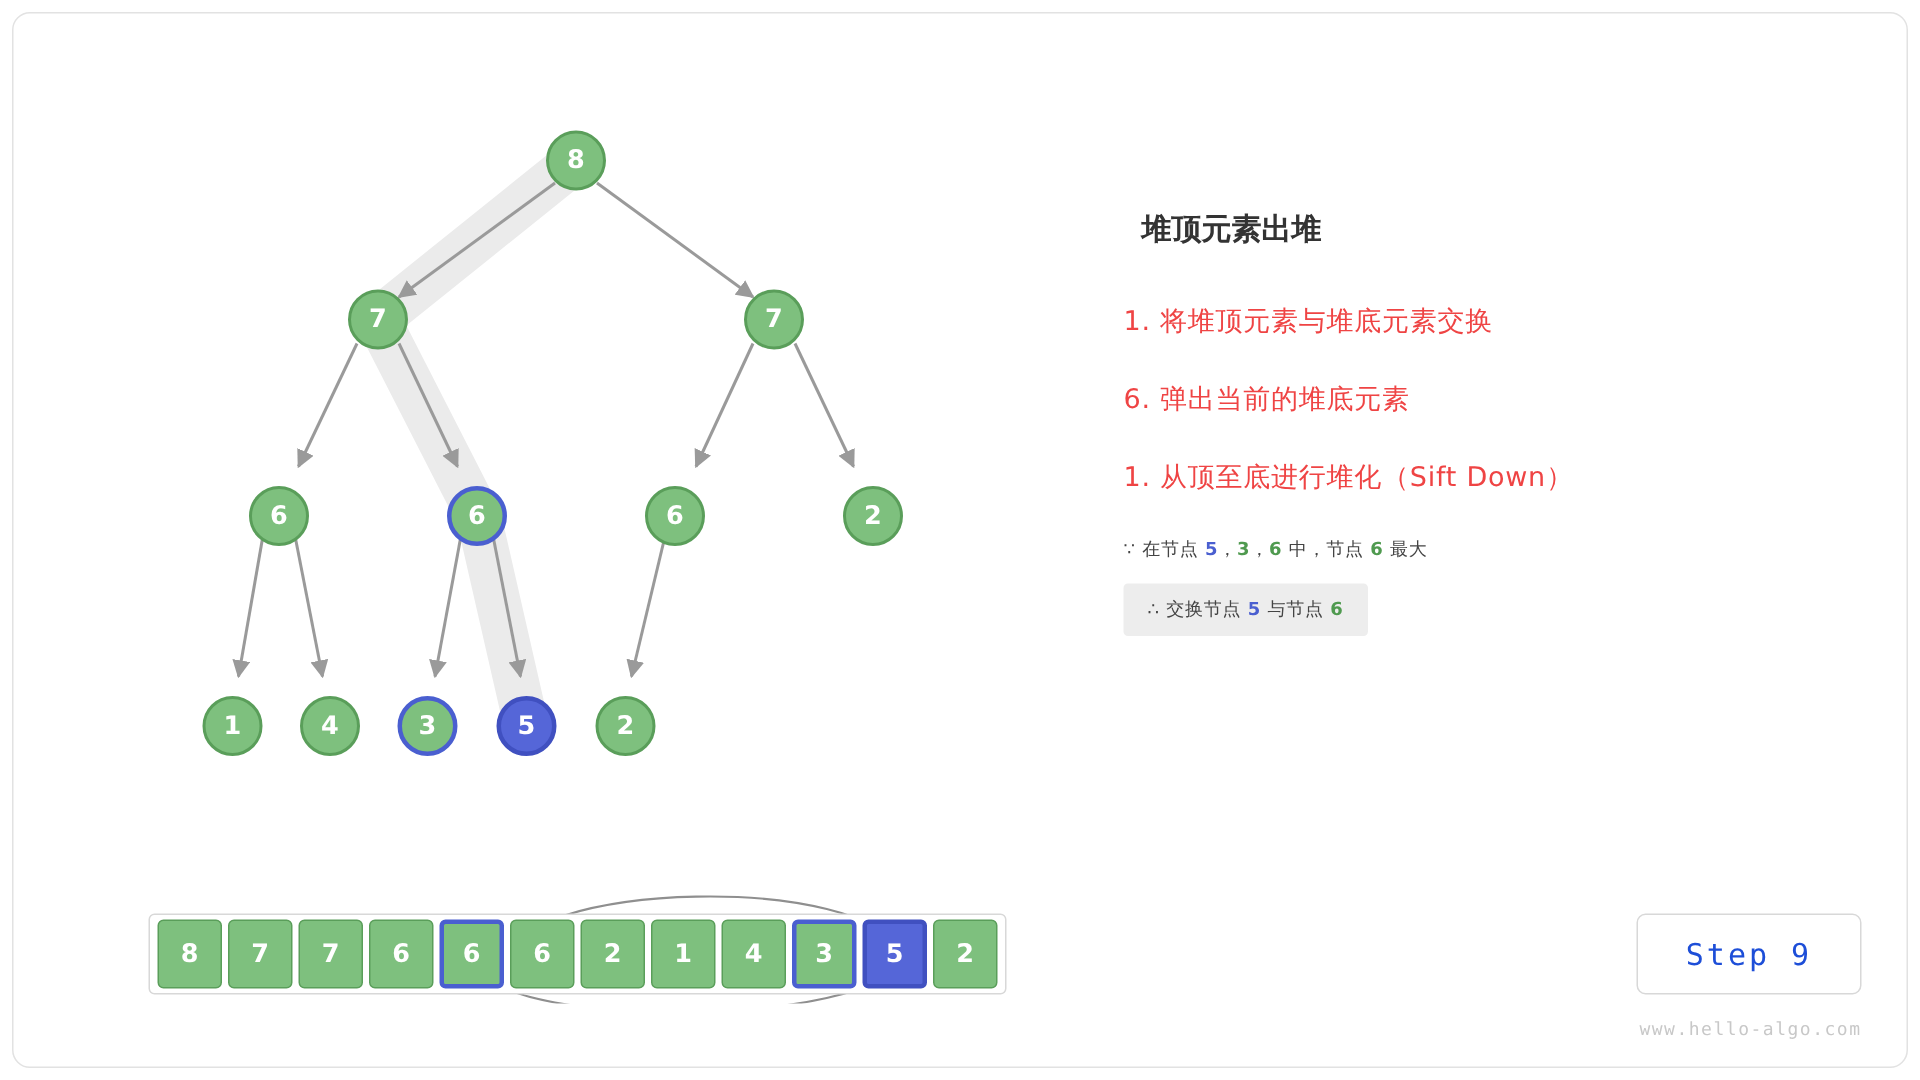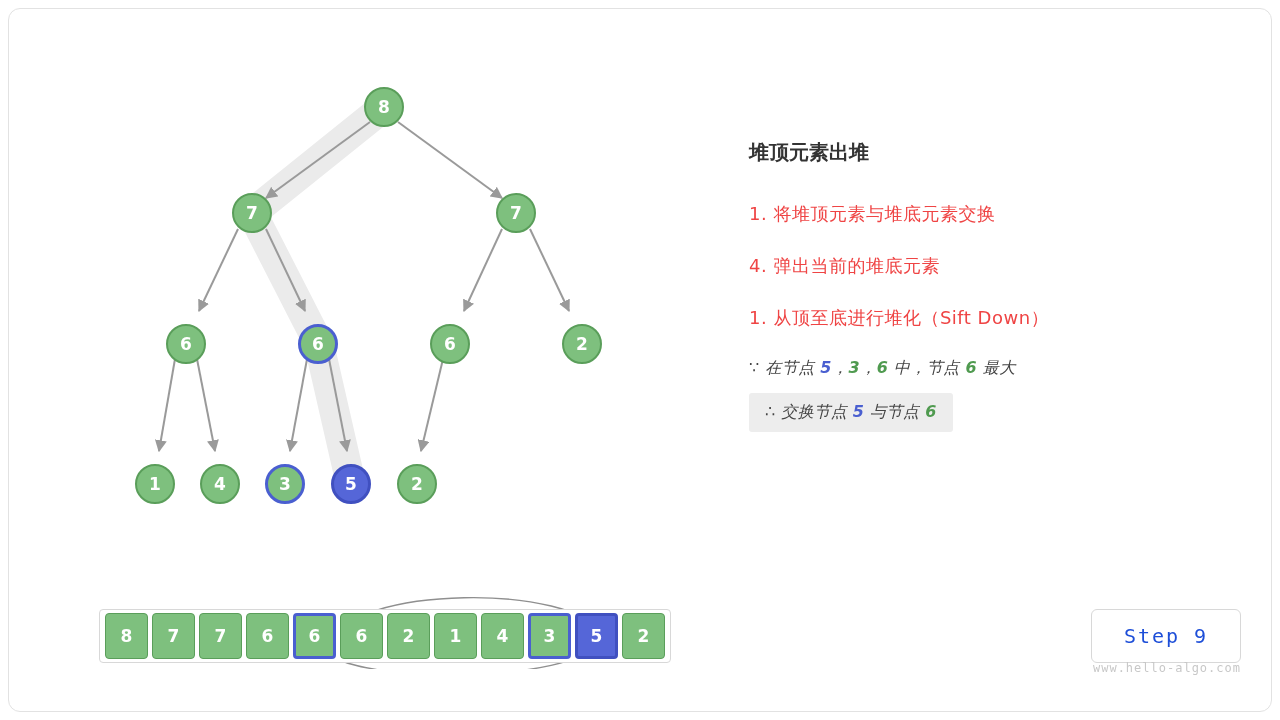--- a/index.html
+++ b/index.html
@@ -98,37 +98,36 @@
     height: 90px;
   }
   
   #panel {
     position: absolute;
     left: 740px;
     top: 130px;
     width: 500px;
   }
   #panel h2 {
-    margin: 0 0 36px 0;
+    margin: 0 0 36px 12px;
     font-size: 20px;
     color: #333;
     font-weight: 700;
   }
   .step-line {
     font-size: 18px;
     color: #ef4444;
     margin-bottom: 28px;
     letter-spacing: 0.5px;
   }
   .reason {
-    font-size: 16px;
+    font-size: 12px;
     color: #444;
     margin-bottom: 14px;
     letter-spacing: 0.5px;
-    font-style: italic;
   }
   .reason .b {
     color: #4a5fd0;
     font-weight: 700;
   }
   .reason .g {
     color: #4f9a4f;
     font-weight: 700;
   }
   .reason.boxed {
@@ -153,21 +152,21 @@
     justify-content: center;
     font-family: "DejaVu Sans Mono", "Liberation Mono", monospace;
     font-size: 20px;
     color: #1d4ed8;
     letter-spacing: 2px;
     background: #fff;
   }
   #watermark {
     position: absolute;
     right: 30px;
-    bottom: 36px;
+    bottom: 18px;
     font-family: "DejaVu Sans Mono", "Liberation Mono", monospace;
     font-size: 12px;
     color: #c8c8c8;
     letter-spacing: 1px;
   }
 </style>
 </head>
 <body>
 
 <div id="page">
@@ -236,21 +235,21 @@
       <div class="cell">4</div>
       <div class="cell hl-outline">3</div>
       <div class="cell hl-fill">5</div>
       <div class="cell">2</div>
     </div>
 
     <div id="panel">
       <h2>堆顶元素出堆</h2>
 
       <div class="step-line">1. 将堆顶元素与堆底元素交换</div>
-      <div class="step-line">4. 弹出当前的堆底元素</div>
+      <div class="step-line">6. 弹出当前的堆底元素</div>
       <div class="step-line">1. 从顶至底进行堆化（Sift Down）</div>
 
       <div class="reason">
         <span>∵ 在节点 </span><span class="b">5</span><span>，</span><span class="g">3</span><span>，</span><span class="g">6</span><span> 中，节点 </span><span class="g">6</span><span> 最大</span>
       </div>
 
       <div class="reason boxed">
         <span>∴ 交换节点 </span><span class="b">5</span><span> 与节点 </span><span class="g">6</span>
       </div>
     </div>

